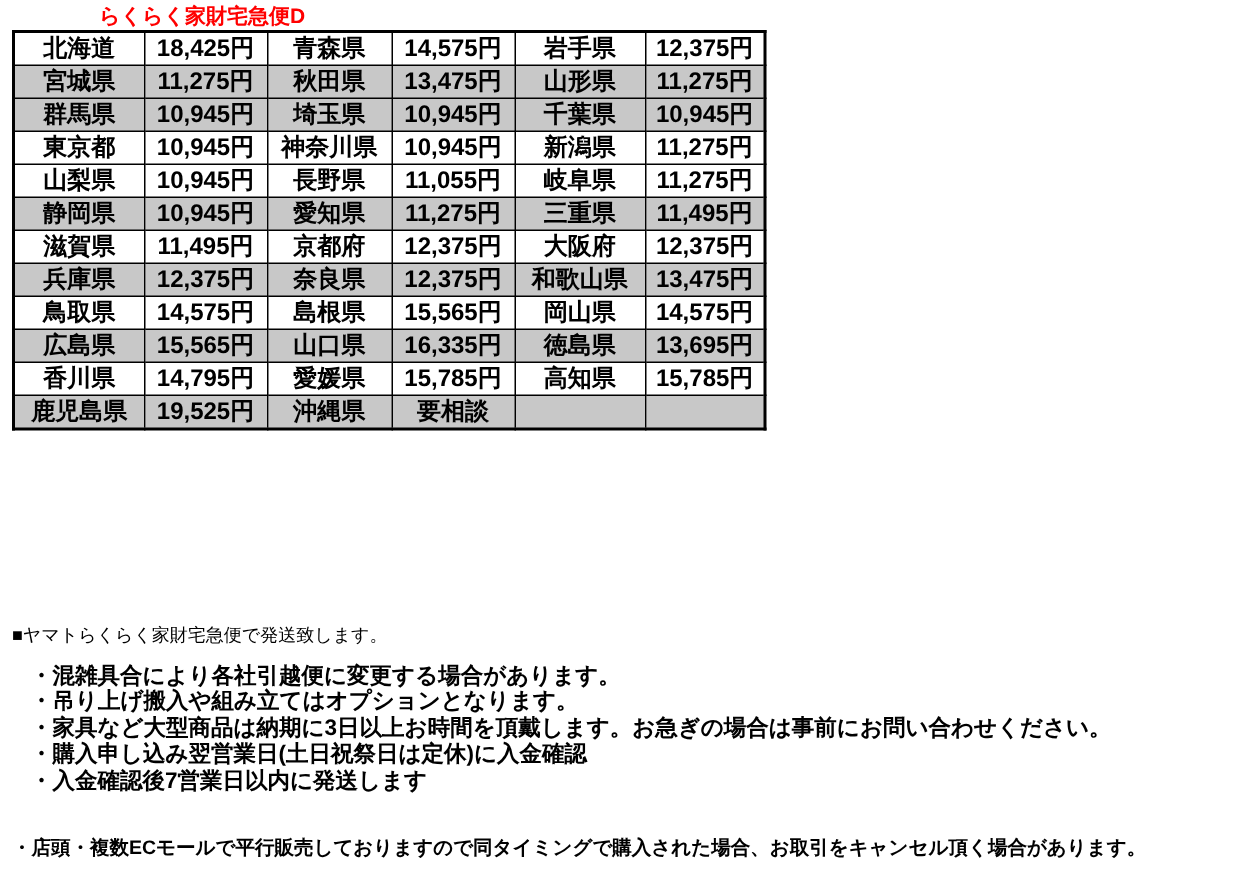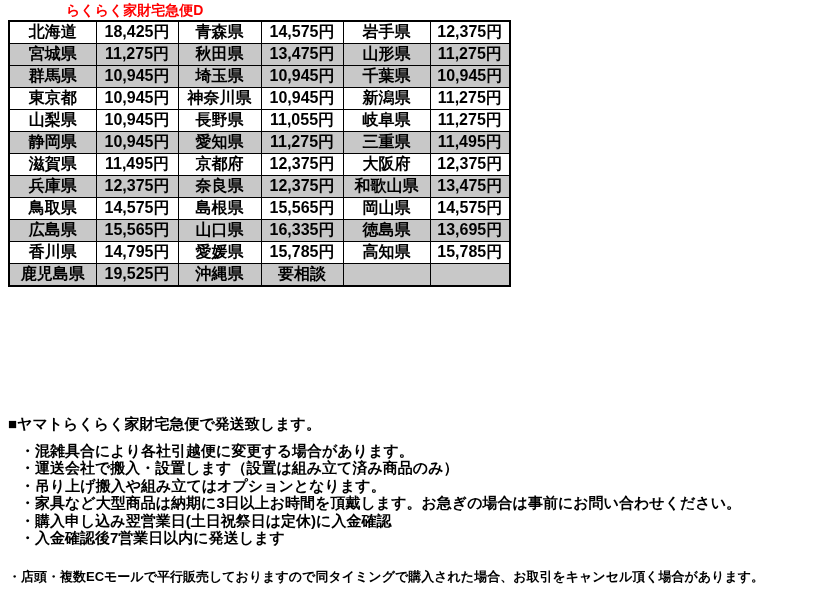--- a/index.html
+++ b/index.html
@@ -43,40 +43,39 @@
     font-weight:bold;
     white-space:nowrap;
     overflow:hidden;
   }
   table.shipping tr.shaded td{
     background:var(--row-alt);
   }
   .notes-heading{
     position:absolute;
     left:8px;top:415px;
-    font-size:15px;
-    font-weight:bold;
+    font-size:12px;
+    font-weight:normal;
     white-space:nowrap;
   }
   .notes-bullets{
     position:absolute;
     left:8px;top:442px;
     font-size:15px;
     font-weight:bold;
     line-height:17.4px;
     white-space:nowrap;
     margin-left:12px;
   }
   .fine-print{
     position:absolute;
     left:8px;top:556px;
     font-size:13px;
     font-weight:bold;
     white-space:nowrap;
-    margin-top:12px;
   }
 </style>
 </head>
 <body>
 
 <div class="table-title">らくらく家財宅急便D</div>
 
 <table class="shipping">
   <colgroup>
       <col style="width: 87px;">
@@ -183,20 +182,19 @@
         <td></td>
         <td></td>
       </tr>
     </tbody>
 </table>
 
 <div class="notes-heading">■ヤマトらくらく家財宅急便で発送致します。</div>
 
 <div class="notes-bullets">
     <div>・混雑具合により各社引越便に変更する場合があります。</div>
-    <div>・運送会社で搬入・設置します（設置は組み立て済み商品のみ）</div>
     <div>・吊り上げ搬入や組み立てはオプションとなります。</div>
     <div>・家具など大型商品は納期に3日以上お時間を頂戴します。お急ぎの場合は事前にお問い合わせください。</div>
     <div>・購入申し込み翌営業日(土日祝祭日は定休)に入金確認</div>
     <div>・入金確認後7営業日以内に発送します</div>
   </div>
 
 <div class="fine-print">・店頭・複数ECモールで平行販売しておりますので同タイミングで購入された場合、お取引をキャンセル頂く場合があります。</div>
 
 </body></html>

